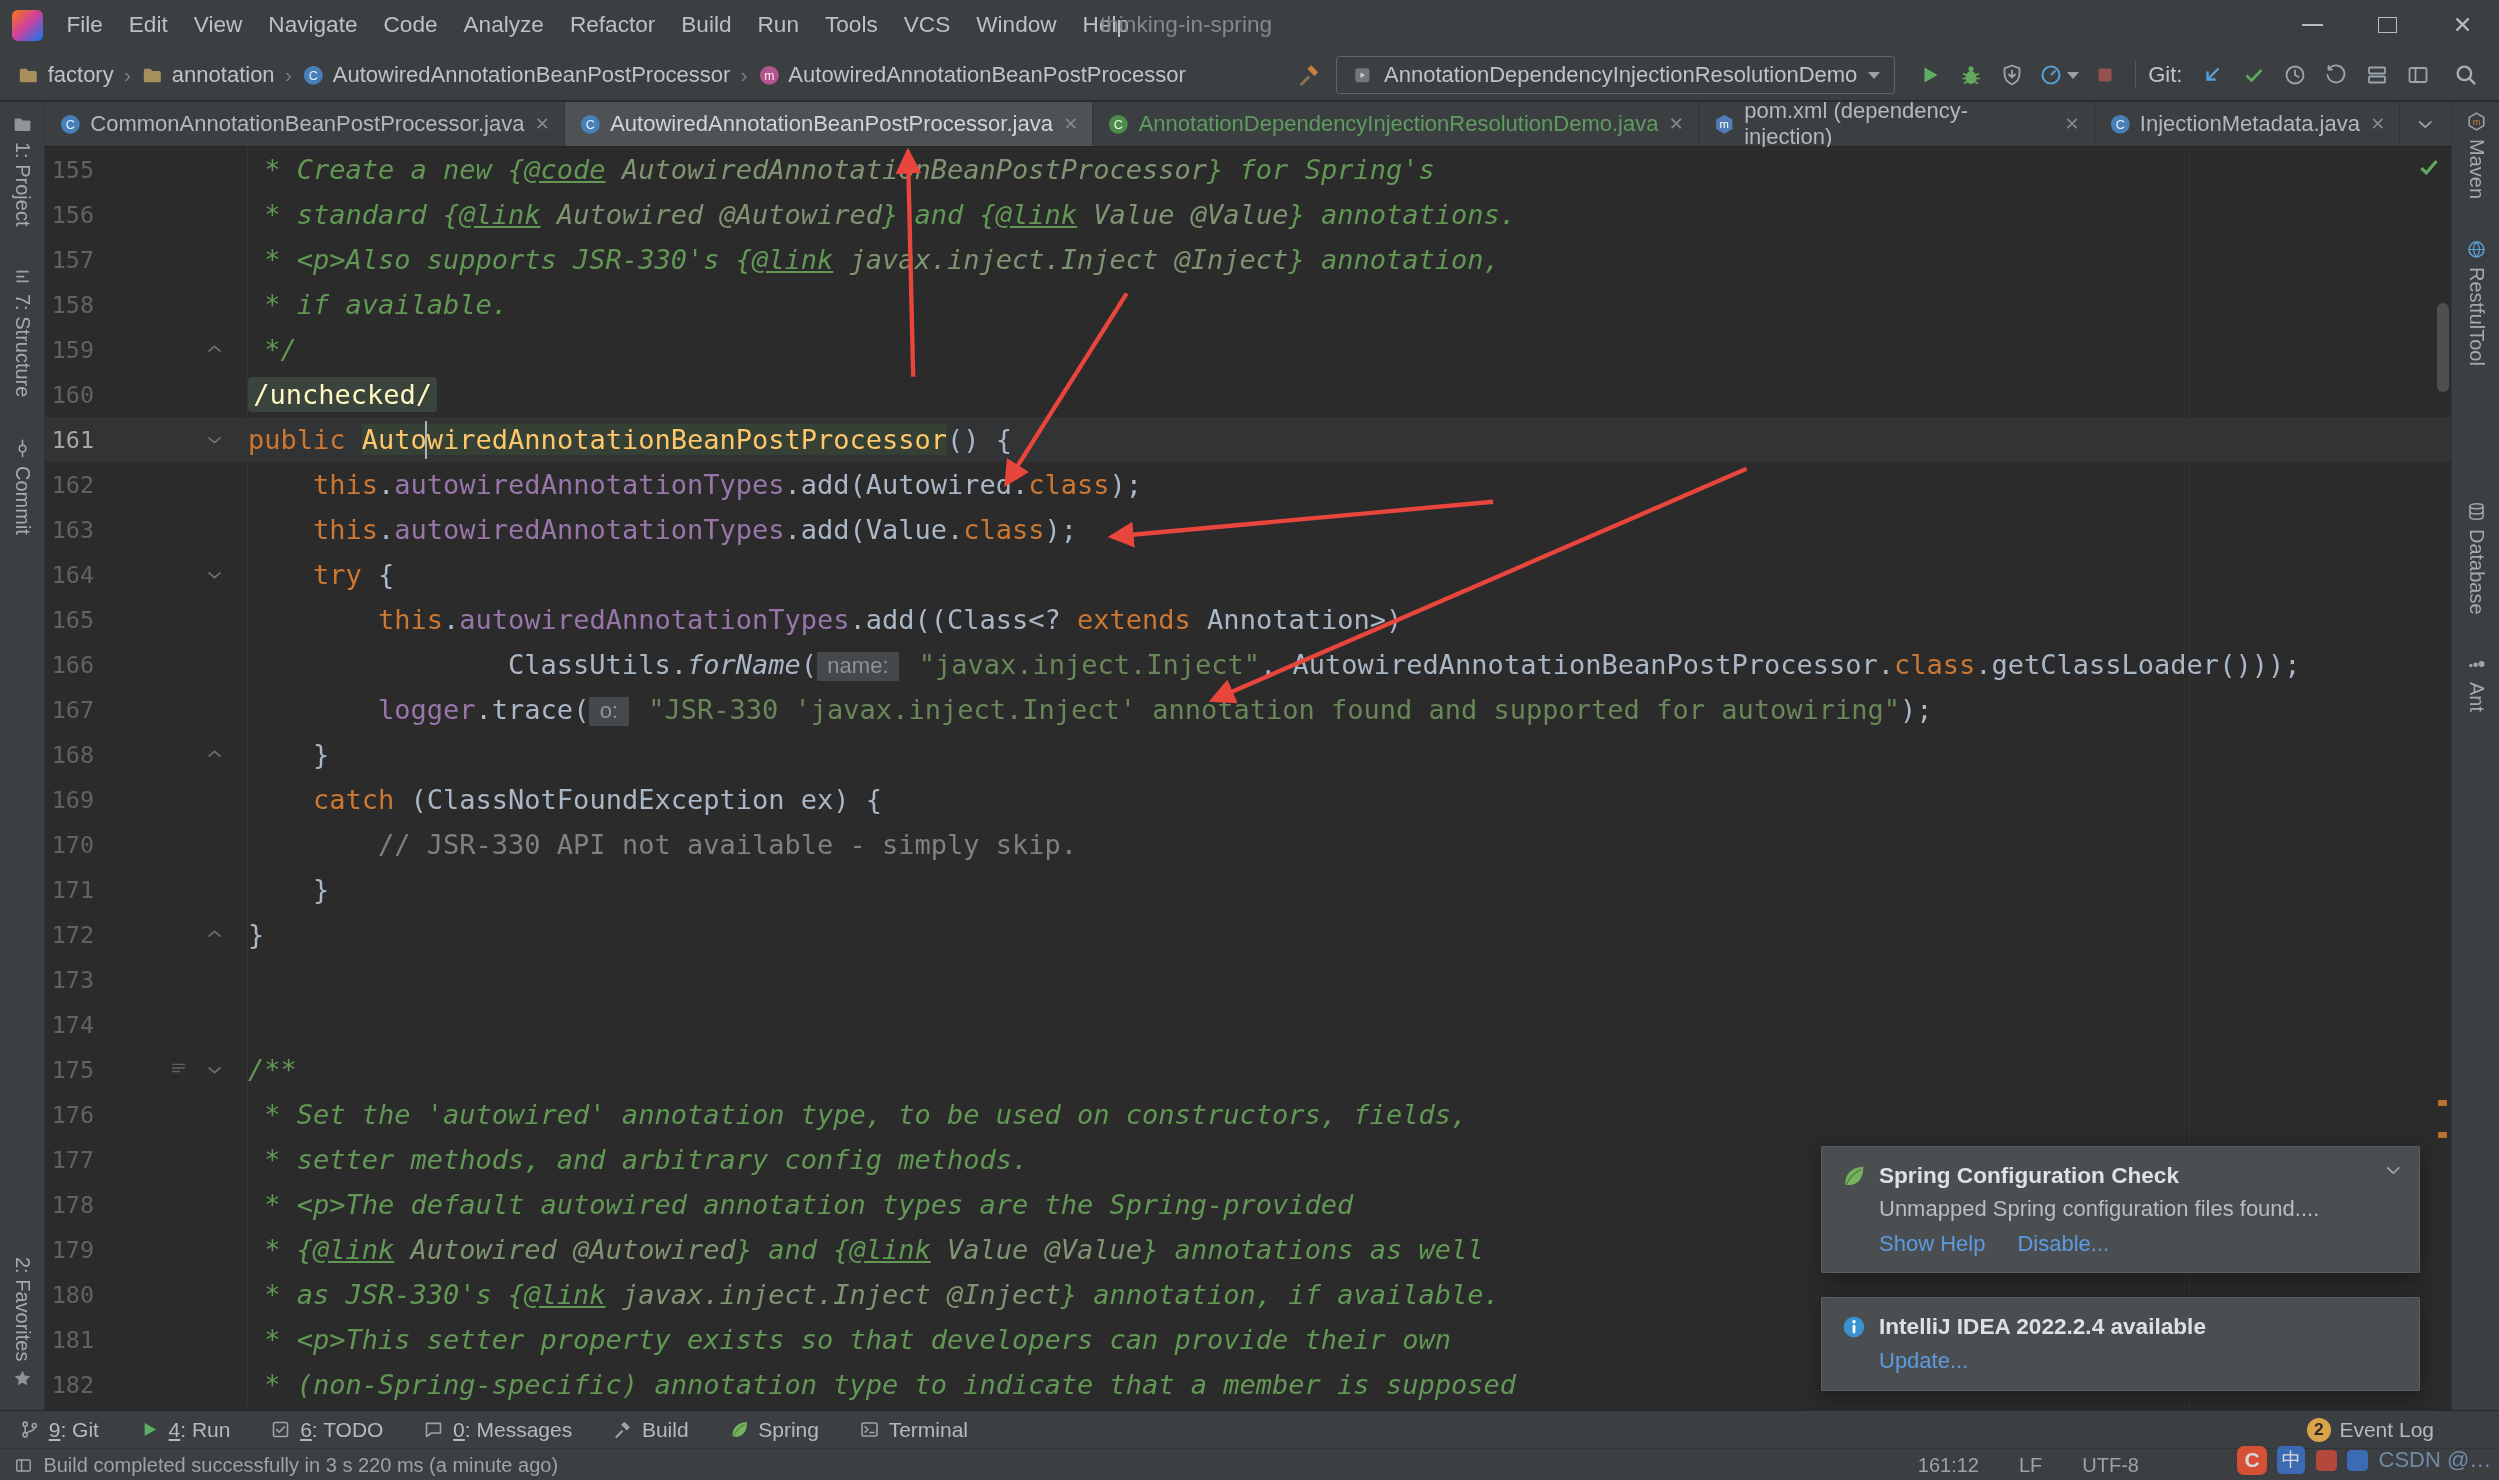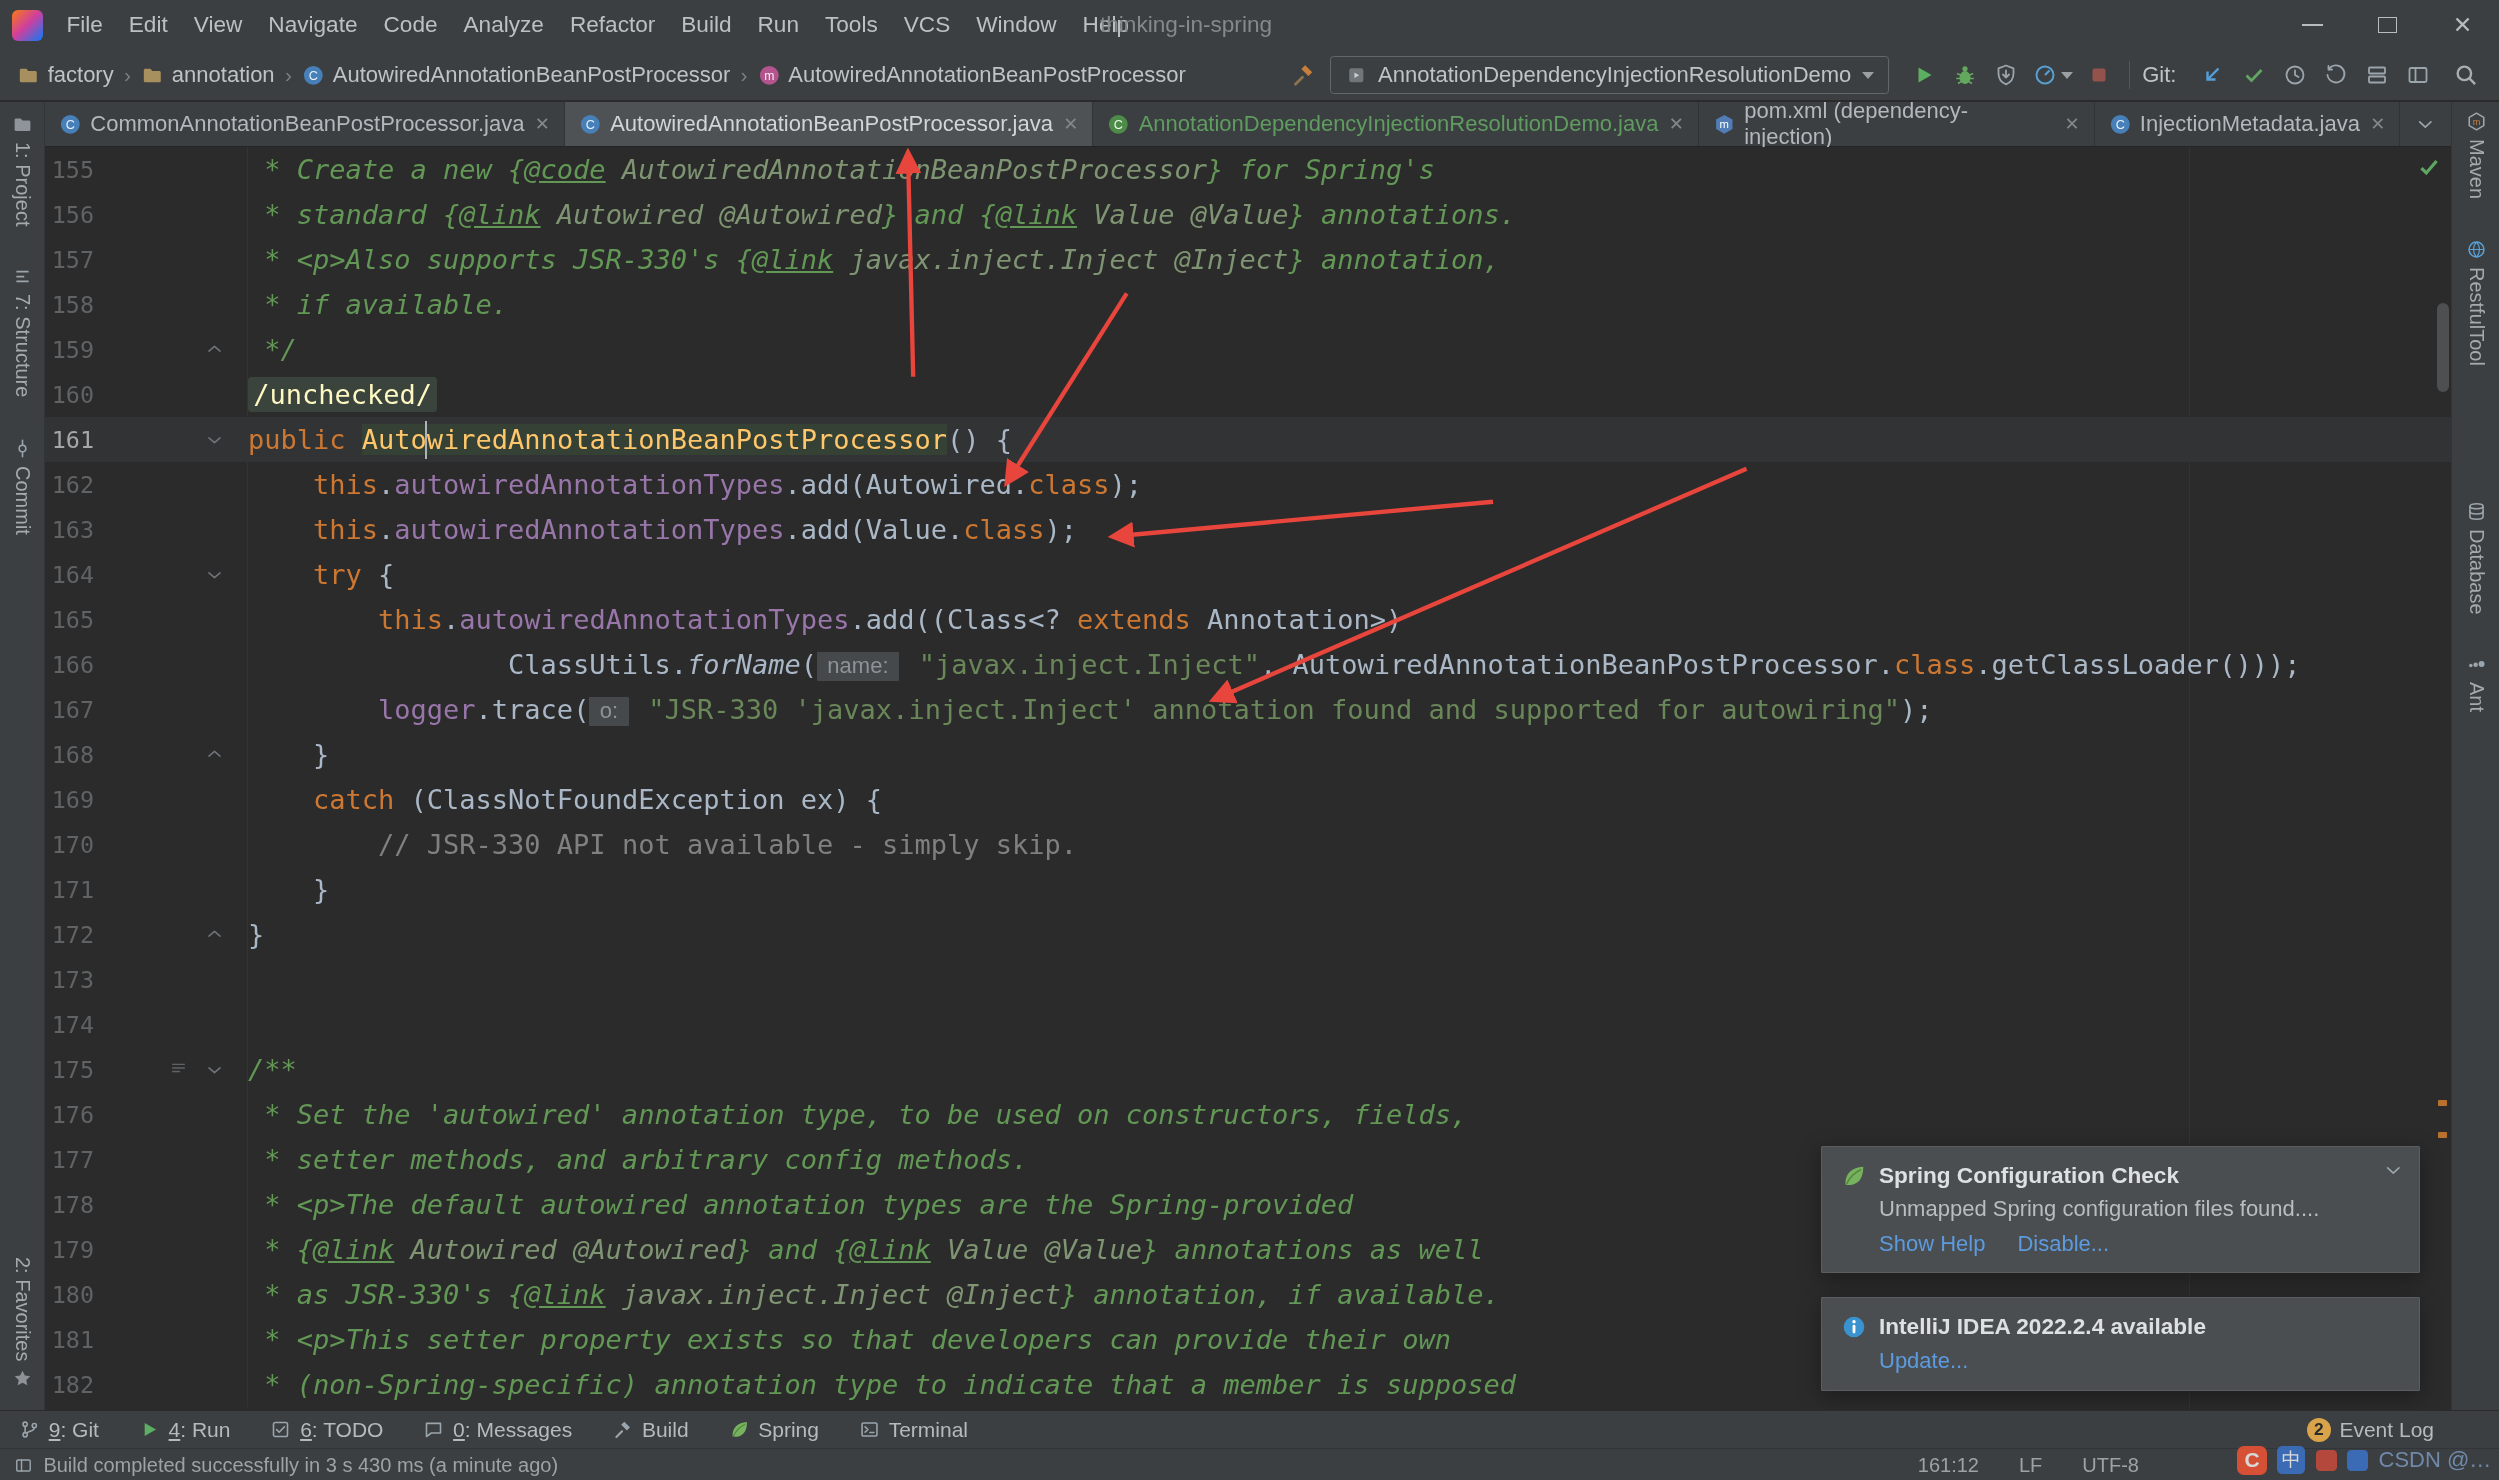--- a/index.html
+++ b/index.html
@@ -27,21 +27,21 @@
 .crumb-sep{color:#7d8184;margin:0 8.7px;font-size:21px}
 .tbtn{min-width:36px;height:36px;display:inline-flex;align-items:center;justify-content:center;border-radius:3.5px;flex:none;padding:0 3.5px}
 .tbtn svg{width:26px;height:26px}
 #hammer{margin-left:auto}
 .runcfg{display:flex;align-items:center;gap:10.4px;border:0.9px solid #63676a;border-radius:3.5px;height:38px;padding:0 14px;margin:0 17.4px 0 8.7px;font-size:22px;color:#bfc3c7;min-width:538px}
 .runcfg .ico{width:22.6px;height:22.6px}
 .runcfg .chev{margin-left:auto}
 .chev{width:0;height:0;border-left:6px solid transparent;border-right:6px solid transparent;border-top:7.8px solid #9ba0a4}
 .actions{display:flex;align-items:center;gap:5.2px}
 .vsep{width:0.9px;height:28px;background:#55585a;margin:0 12px}
-.gitlabel{font-size:22px;color:#bfc3c7;margin-right:18px}
+.gitlabel{font-size:22px;color:#bfc3c7;margin-right:12px}
 #tb-search{margin-left:12px}
 
 
 #tabbar{position:absolute;top:102px;left:45px;right:49px;height:45px;background:#3c3f41;border-bottom:0.9px solid #232525;display:flex}
 #tabs{display:flex;flex:1}
 .tab{display:flex;align-items:center;gap:8.7px;padding:0 14px;font-size:22px;color:#b2b8be;border-right:0.9px solid #313335}
 .tab .ico{width:22.6px;height:22.6px}
 .tab.active{background:#4e5254;color:#d0d5da}
 .tab .x{color:#83878a;font-size:18px;margin-left:1.7px}
 .tab-more{margin-left:auto;display:flex;align-items:center;padding:0 14px}
@@ -754,21 +754,21 @@
     </div>
   </div>
 
   <div id="statusbar">
     <span class="ico sbico" id="sbico">
         <svg viewBox="0 0 24 24" xmlns="http://www.w3.org/2000/svg">
           <rect x="3.5" y="5" width="17" height="14" rx="1.5" stroke="#9aa5ad" fill="none" stroke-width="1.8" stroke-linecap="round" stroke-linejoin="round"></rect>
           <path d="M9.5 5v14" stroke="#9aa5ad" fill="none" stroke-width="1.8" stroke-linecap="round" stroke-linejoin="round"></path>
         </svg>
       </span>
-    <span class="sb-msg">Build completed successfully in 3 s 430 ms (a minute ago)</span>
+    <span class="sb-msg">Build completed successfully in 3 s 220 ms (a minute ago)</span>
     <div class="sb-right">
       <span>161:12</span>
       <span>LF</span>
       <span>UTF-8</span>
     </div>
   </div>
 
   <div id="watermark">
     <span class="wm-logo">C</span>
     <span class="wm-ime">中</span>

